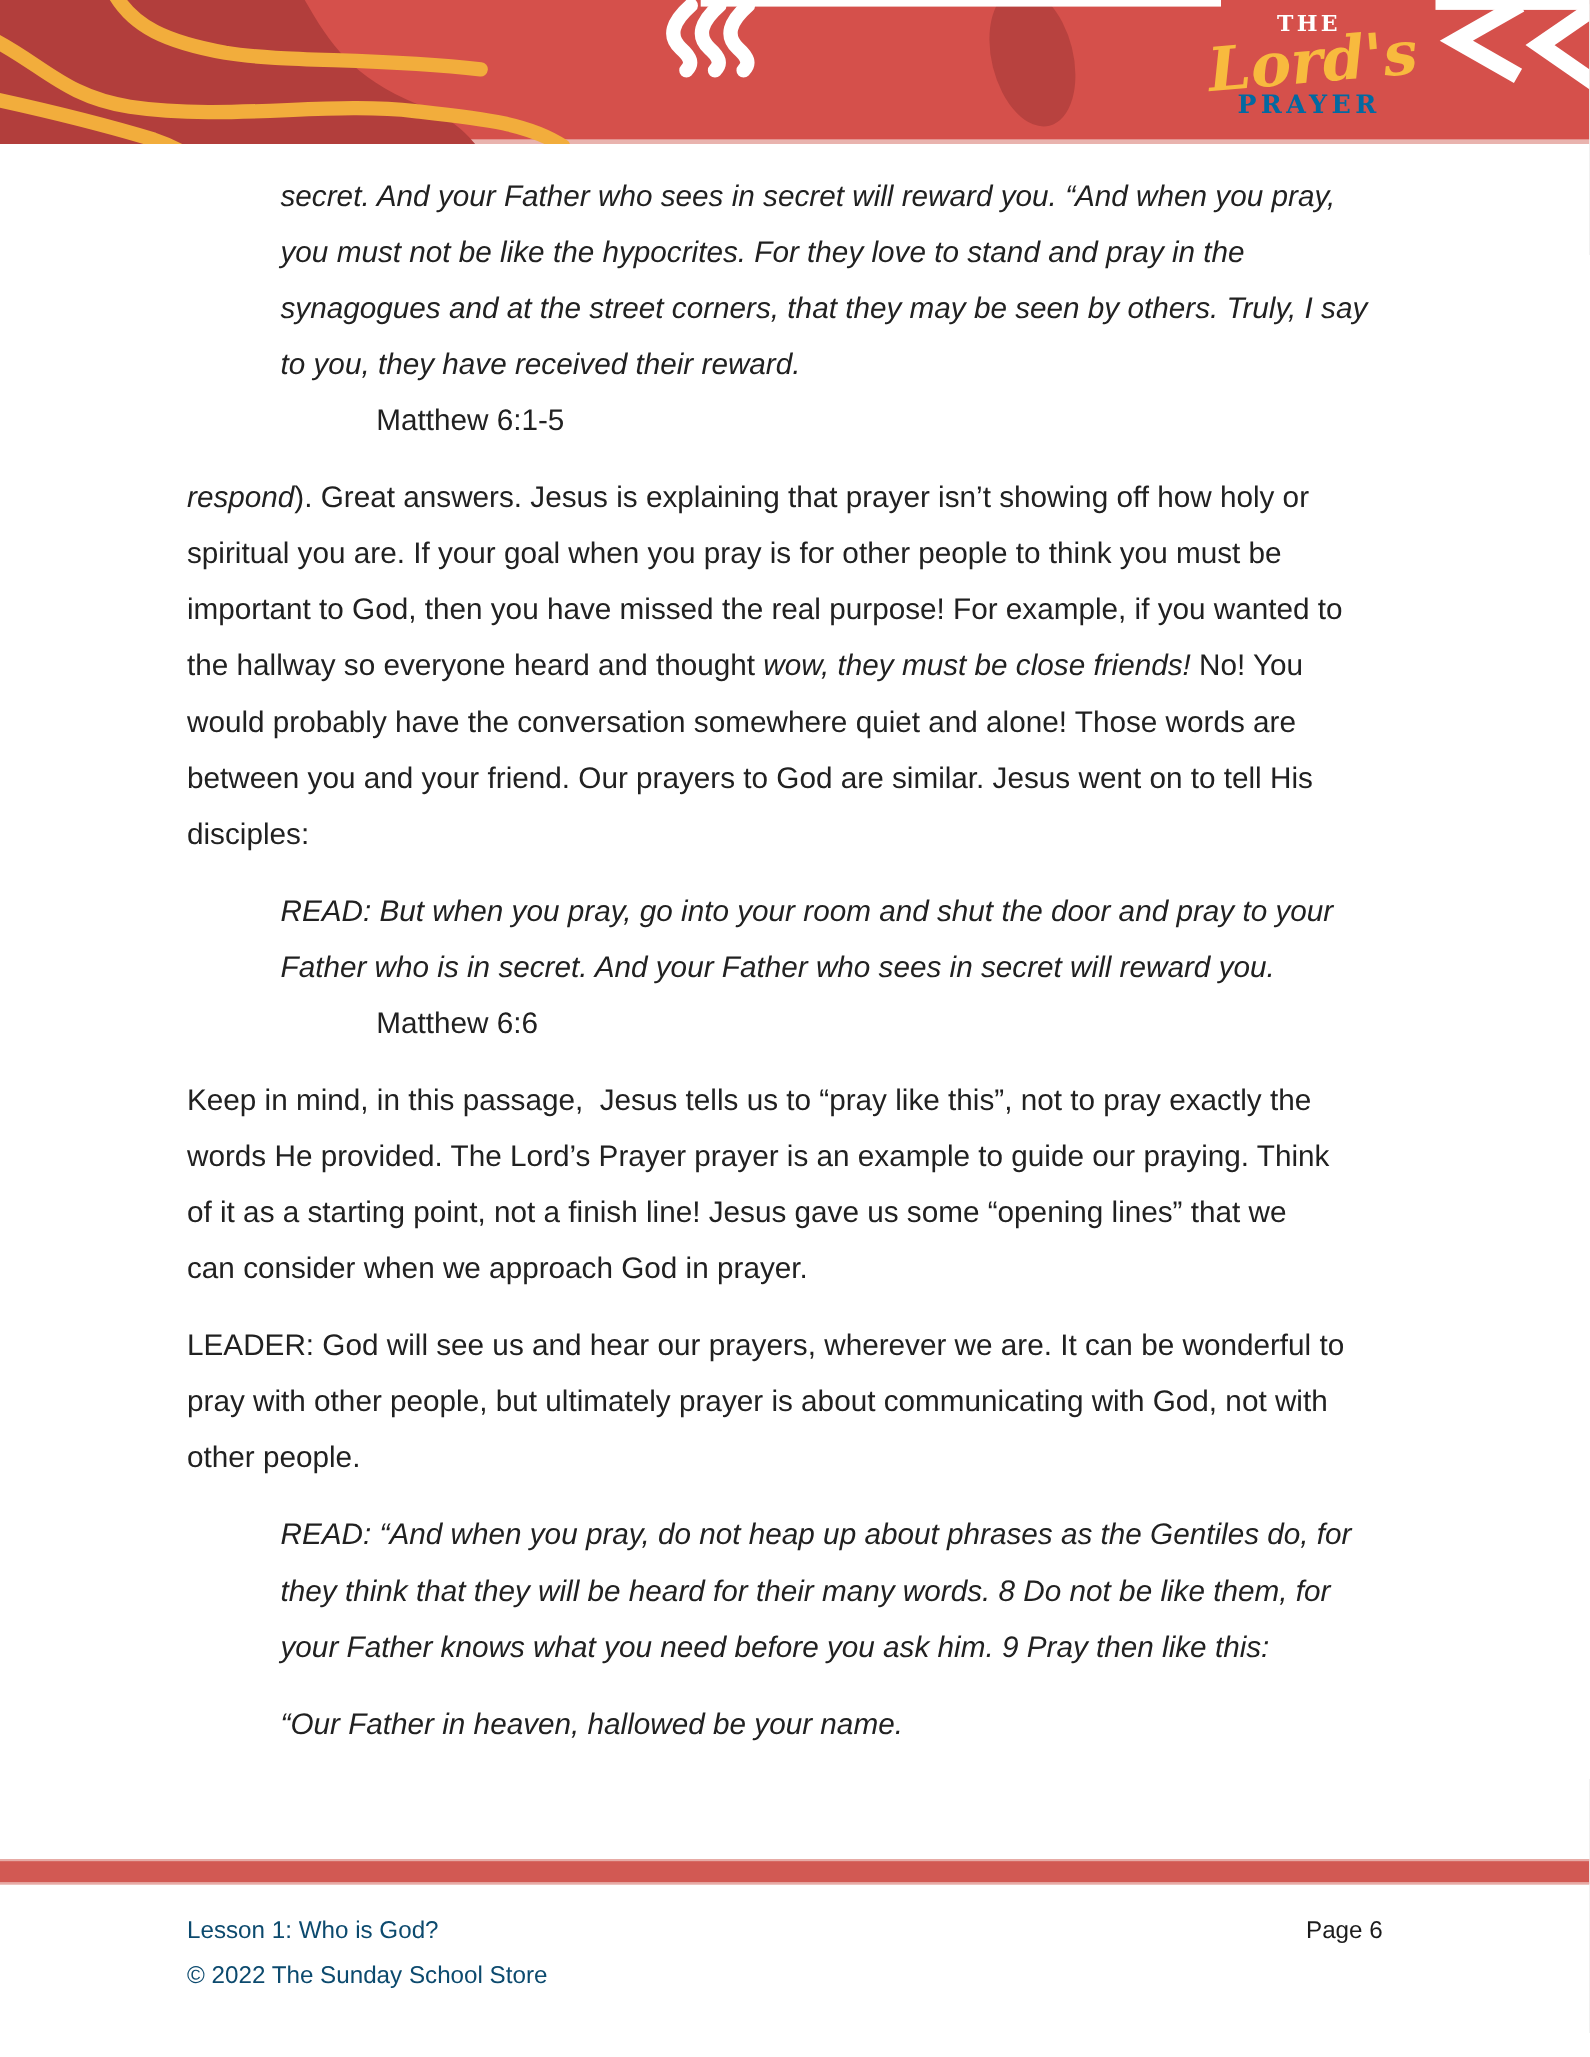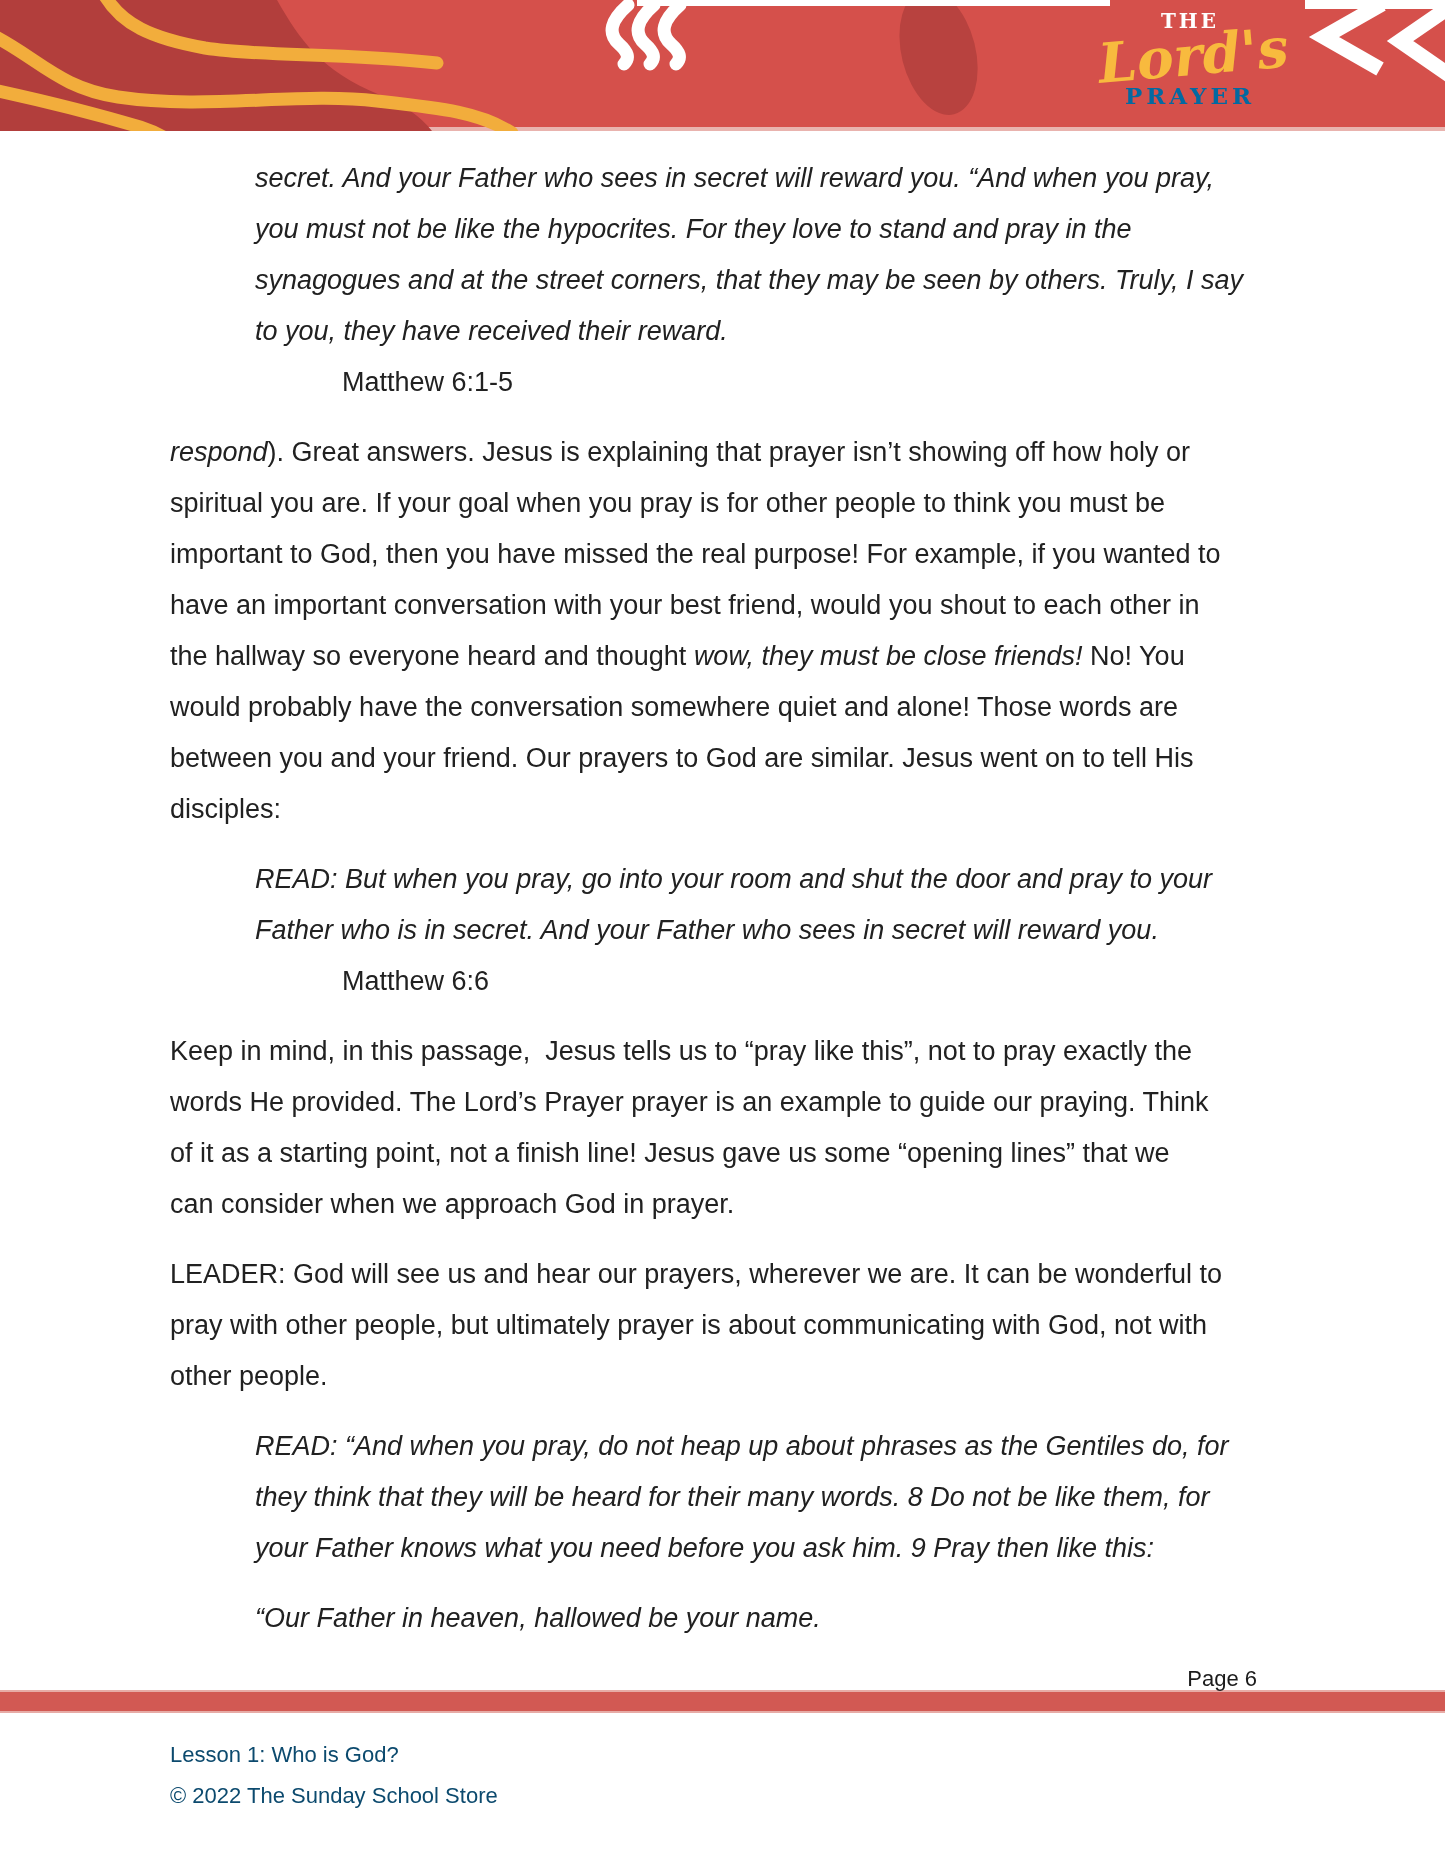--- a/index.html
+++ b/index.html
@@ -32,21 +32,21 @@
   .line{white-space:nowrap;}
   .line.ref{padding-left:87px;font-style:normal;}
   .it{font-style:italic;}
   
   .footer-bar{
     position:absolute;left:0;top:1690px;width:1445px;height:23px;
     border-top:2px solid #e7aba6;border-bottom:2px solid #e7aba6;box-sizing:border-box;
   }
   .footer-left{position:absolute;left:170px;top:1734px;font-size:22px;line-height:41px;color:#0c4a6e;}
   .footer-right{
-    position:absolute;left:1057px;top:1658px;width:200px;text-align:right;
+    position:absolute;left:1057px;top:1734px;width:200px;text-align:right;
     font-size:22px;line-height:41px;color:#1b1b1b;
   }
 </style>
 </head>
 <body>
 
 <div class="page">
 
   <div class="banner">
     <svg width="1445" height="131" viewBox="0 0 1445 131">
@@ -94,21 +94,20 @@
         <div class="line"><span class="it">secret. And your Father who sees in secret will reward you. “And when you pray,</span></div>
         <div class="line"><span class="it">you must not be like the hypocrites. For they love to stand and pray in the</span></div>
         <div class="line"><span class="it">synagogues and at the street corners, that they may be seen by others. Truly, I say</span></div>
         <div class="line"><span class="it">to you, they have received their reward.</span></div>
         <div class="line ref">Matthew 6:1-5</div>
       </div>
       <div class="para body">
         <div class="line"><span class="it">respond</span><span>). Great answers. Jesus is explaining that prayer isn’t showing off how holy or</span></div>
         <div class="line"><span>spiritual you are. If your goal when you pray is for other people to think you must be</span></div>
         <div class="line"><span>important to God, then you have missed the real purpose! For example, if you wanted to</span></div>
-        <div class="line"><span>have an important conversation with your best friend, would you shout to each other in</span></div>
         <div class="line"><span>the hallway so everyone heard and thought </span><span class="it">wow, they must be close friends!</span><span> No! You</span></div>
         <div class="line"><span>would probably have the conversation somewhere quiet and alone! Those words are</span></div>
         <div class="line"><span>between you and your friend. Our prayers to God are similar. Jesus went on to tell His</span></div>
         <div class="line"><span>disciples:</span></div>
       </div>
       <div class="para quote">
         <div class="line"><span class="it">READ: But when you pray, go into your room and shut the door and pray to your</span></div>
         <div class="line"><span class="it">Father who is in secret. And your Father who sees in secret will reward you.</span></div>
         <div class="line ref">Matthew 6:6</div>
       </div>

